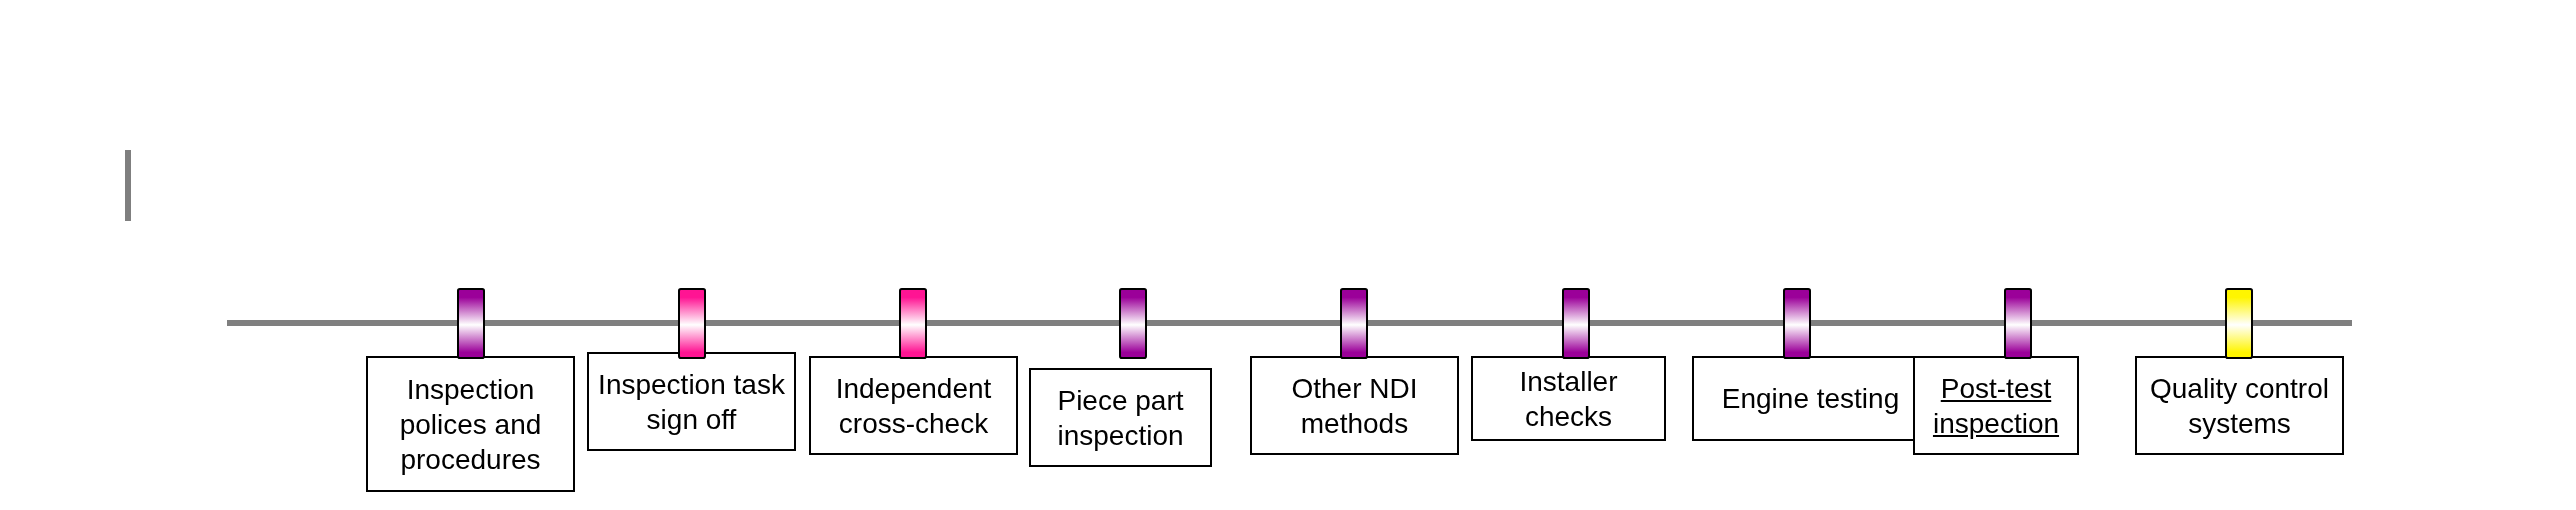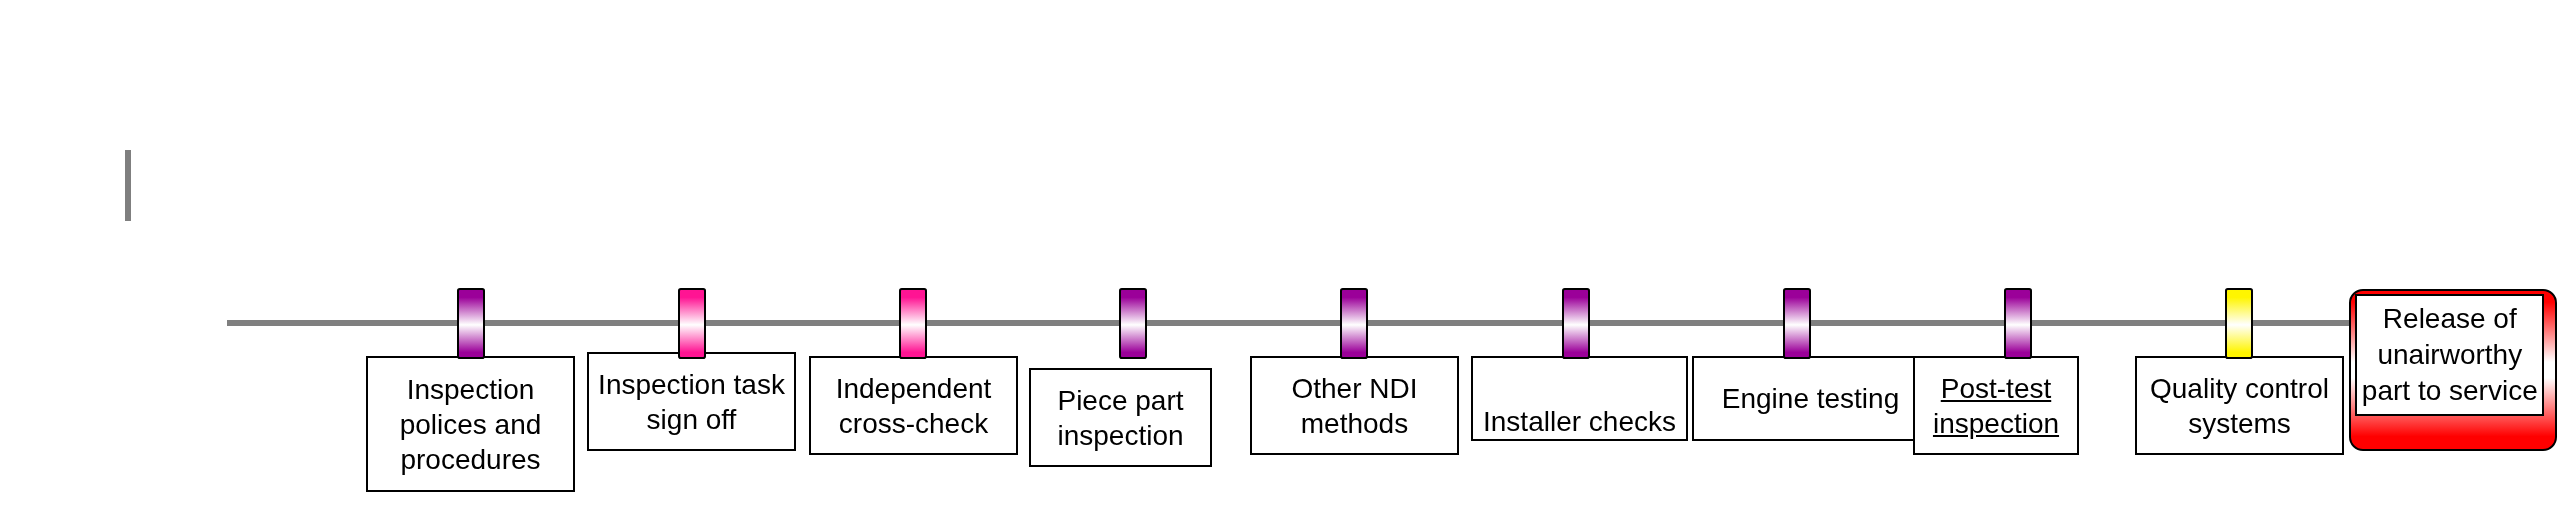--- a/index.html
+++ b/index.html
@@ -132,37 +132,32 @@
       </div>
       <div class="barrier-pill" style="left: 1119px; background: linear-gradient(rgb(155, 0, 153) 0%, rgb(155, 0, 153) 11%, rgb(255, 255, 255) 52%, rgb(155, 0, 153) 93%, rgb(155, 0, 153) 100%);"></div>
       <div class="label-box" style="left: 1029px; top: 368px; width: 183px; height: 99px;">
         <span>Piece part inspection</span>
       </div>
       <div class="barrier-pill" style="left: 1340px; background: linear-gradient(rgb(155, 0, 153) 0%, rgb(155, 0, 153) 11%, rgb(255, 255, 255) 52%, rgb(155, 0, 153) 93%, rgb(155, 0, 153) 100%);"></div>
       <div class="label-box" style="left: 1250px; top: 356px; width: 209px; height: 99px;">
         <span>Other NDI methods</span>
       </div>
       <div class="barrier-pill" style="left: 1562px; background: linear-gradient(rgb(155, 0, 153) 0%, rgb(155, 0, 153) 11%, rgb(255, 255, 255) 52%, rgb(155, 0, 153) 93%, rgb(155, 0, 153) 100%);"></div>
-      <div class="label-box" style="left: 1471px; top: 356px; width: 217px; height: 85px; align-items: flex-end;">
+      <div class="label-box" style="left: 1471px; top: 356px; width: 195px; height: 85px;">
         <span>Installer checks</span>
       </div>
       <div class="barrier-pill" style="left: 1783px; background: linear-gradient(rgb(155, 0, 153) 0%, rgb(155, 0, 153) 11%, rgb(255, 255, 255) 52%, rgb(155, 0, 153) 93%, rgb(155, 0, 153) 100%);"></div>
       <div class="label-box" style="left: 1692px; top: 356px; width: 237px; height: 85px;">
         <span>Engine testing</span>
       </div>
       <div class="barrier-pill" style="left: 2004px; background: linear-gradient(rgb(155, 0, 153) 0%, rgb(155, 0, 153) 11%, rgb(255, 255, 255) 52%, rgb(155, 0, 153) 93%, rgb(155, 0, 153) 100%);"></div>
       <div class="label-box" style="left: 1913px; top: 356px; width: 166px; height: 99px; text-decoration: underline;">
         <span>Post-test inspection</span>
       </div>
       <div class="barrier-pill" style="left: 2225px; background: linear-gradient(rgb(255, 245, 0) 0%, rgb(255, 245, 0) 11%, rgb(255, 255, 255) 52%, rgb(255, 245, 0) 93%, rgb(255, 245, 0) 100%);"></div>
       <div class="label-box" style="left: 2135px; top: 356px; width: 209px; height: 99px;">
         <span>Quality control systems</span>
       </div>
     </div>
 
-  <div class="consequence">
-    <div class="consequence-inner">
-      <span>Release of unairworthy part to service</span>
-    </div>
-  </div>
 
 </div>
 
 
 </body></html>

